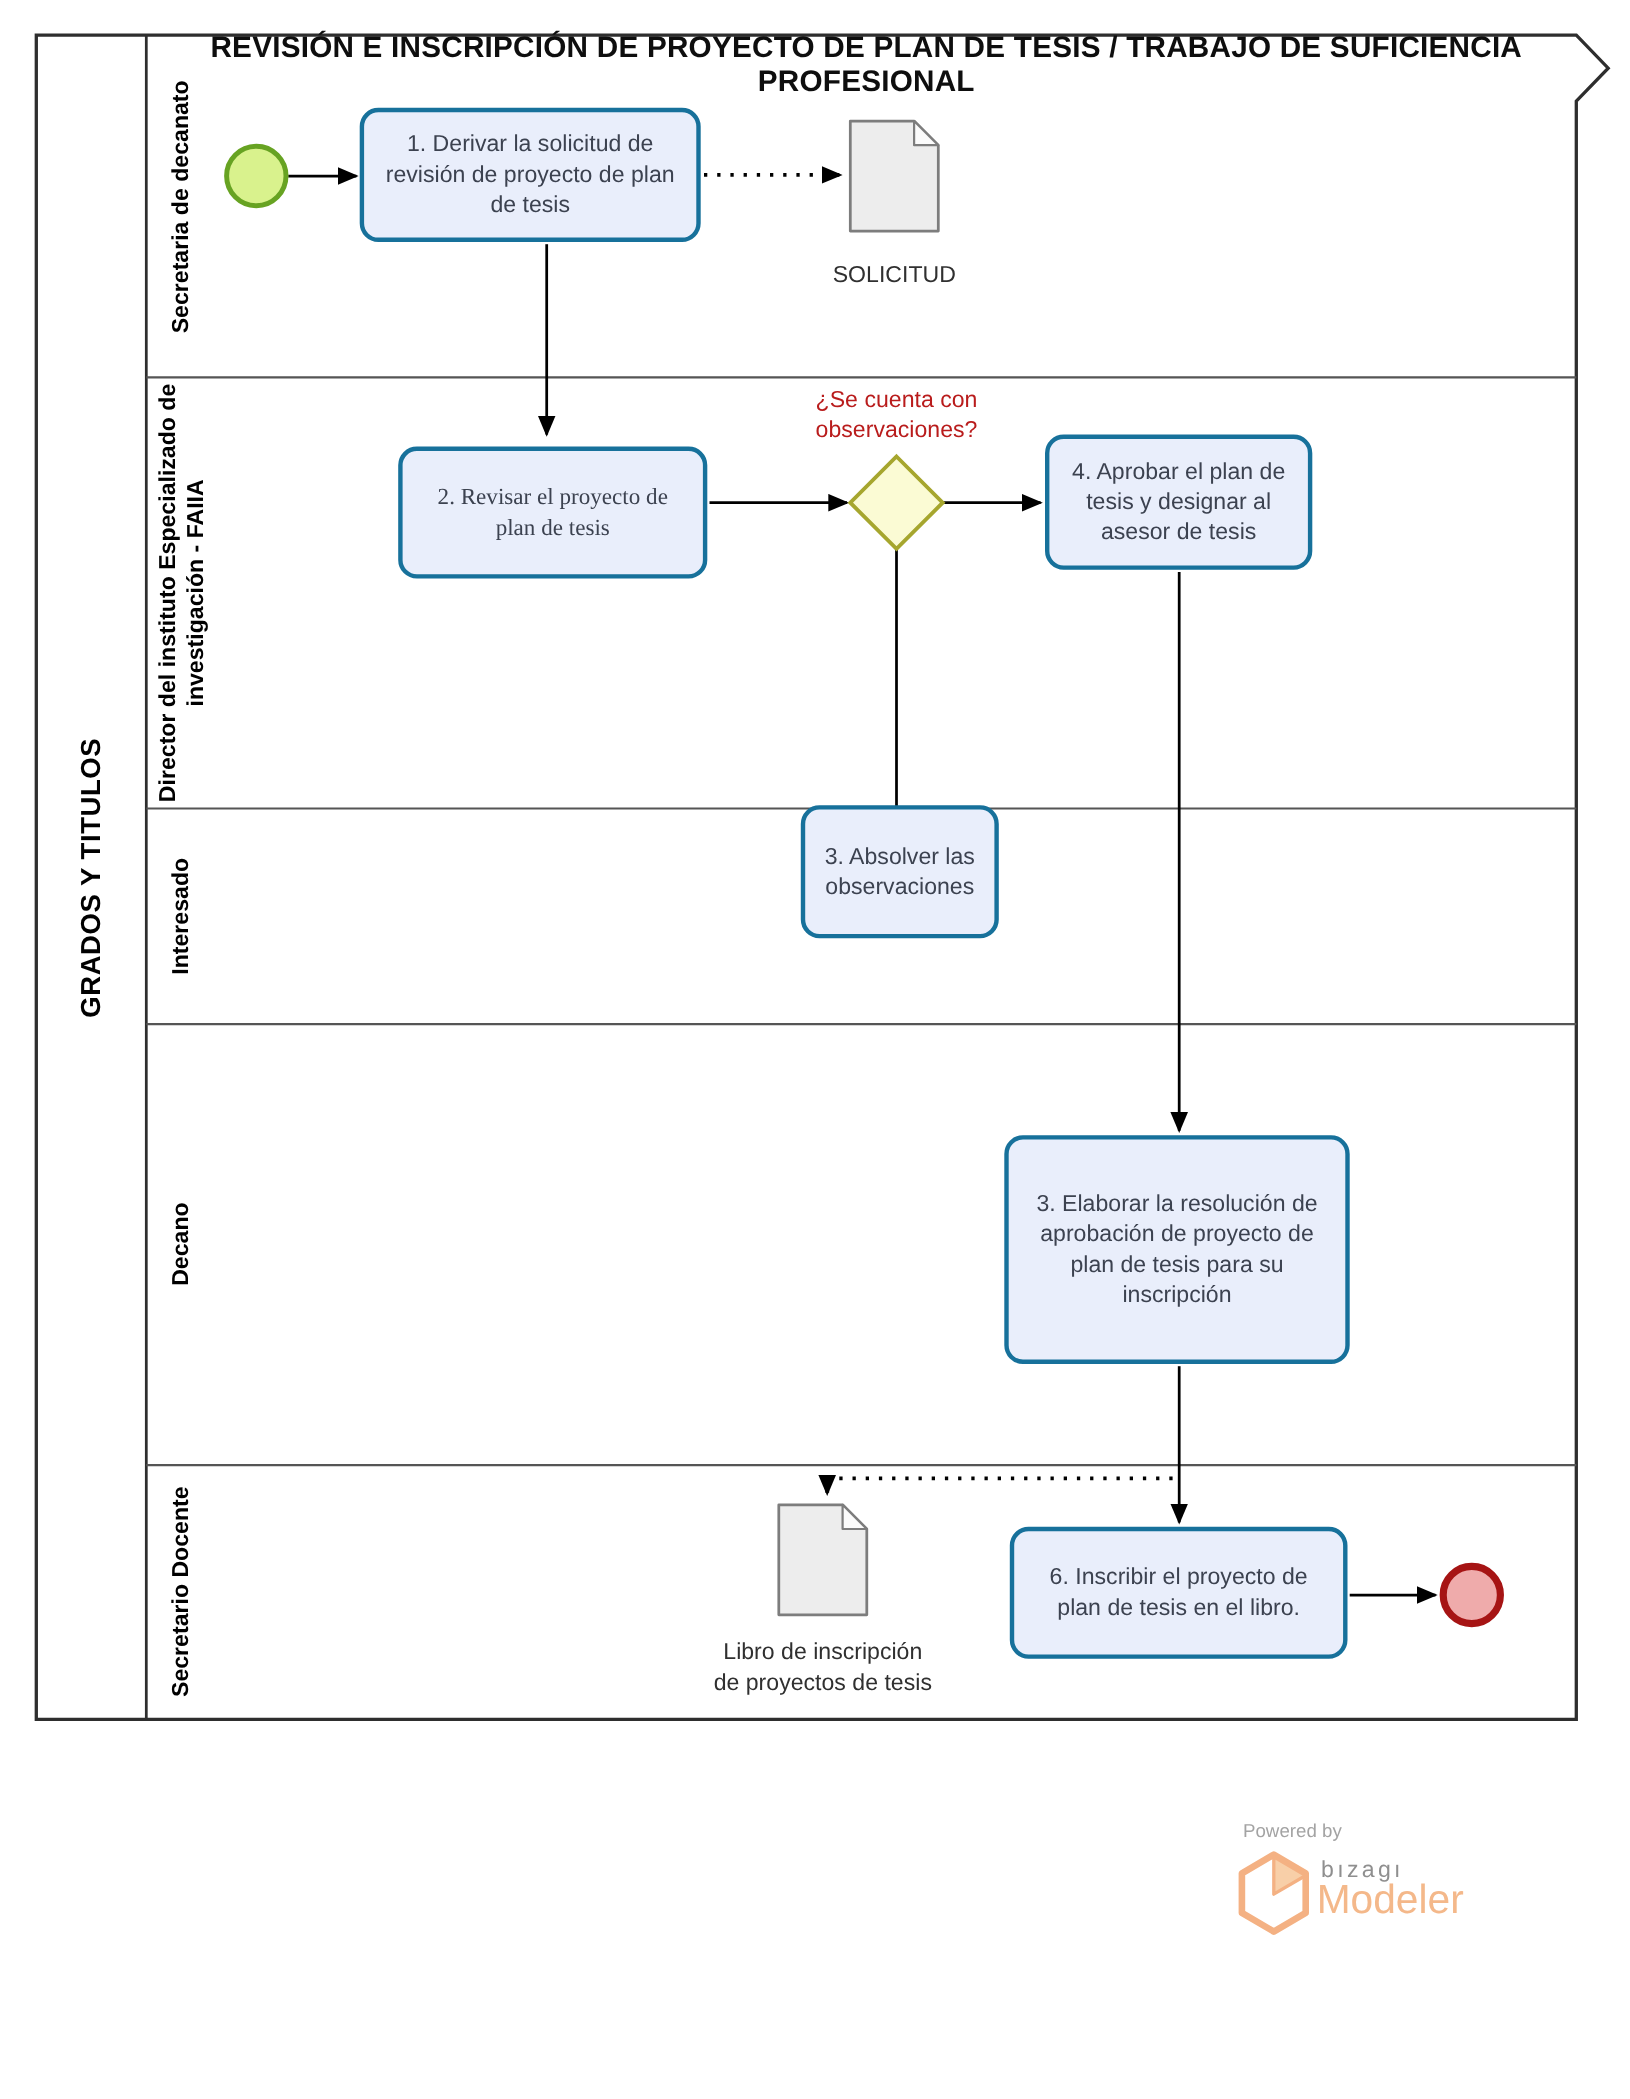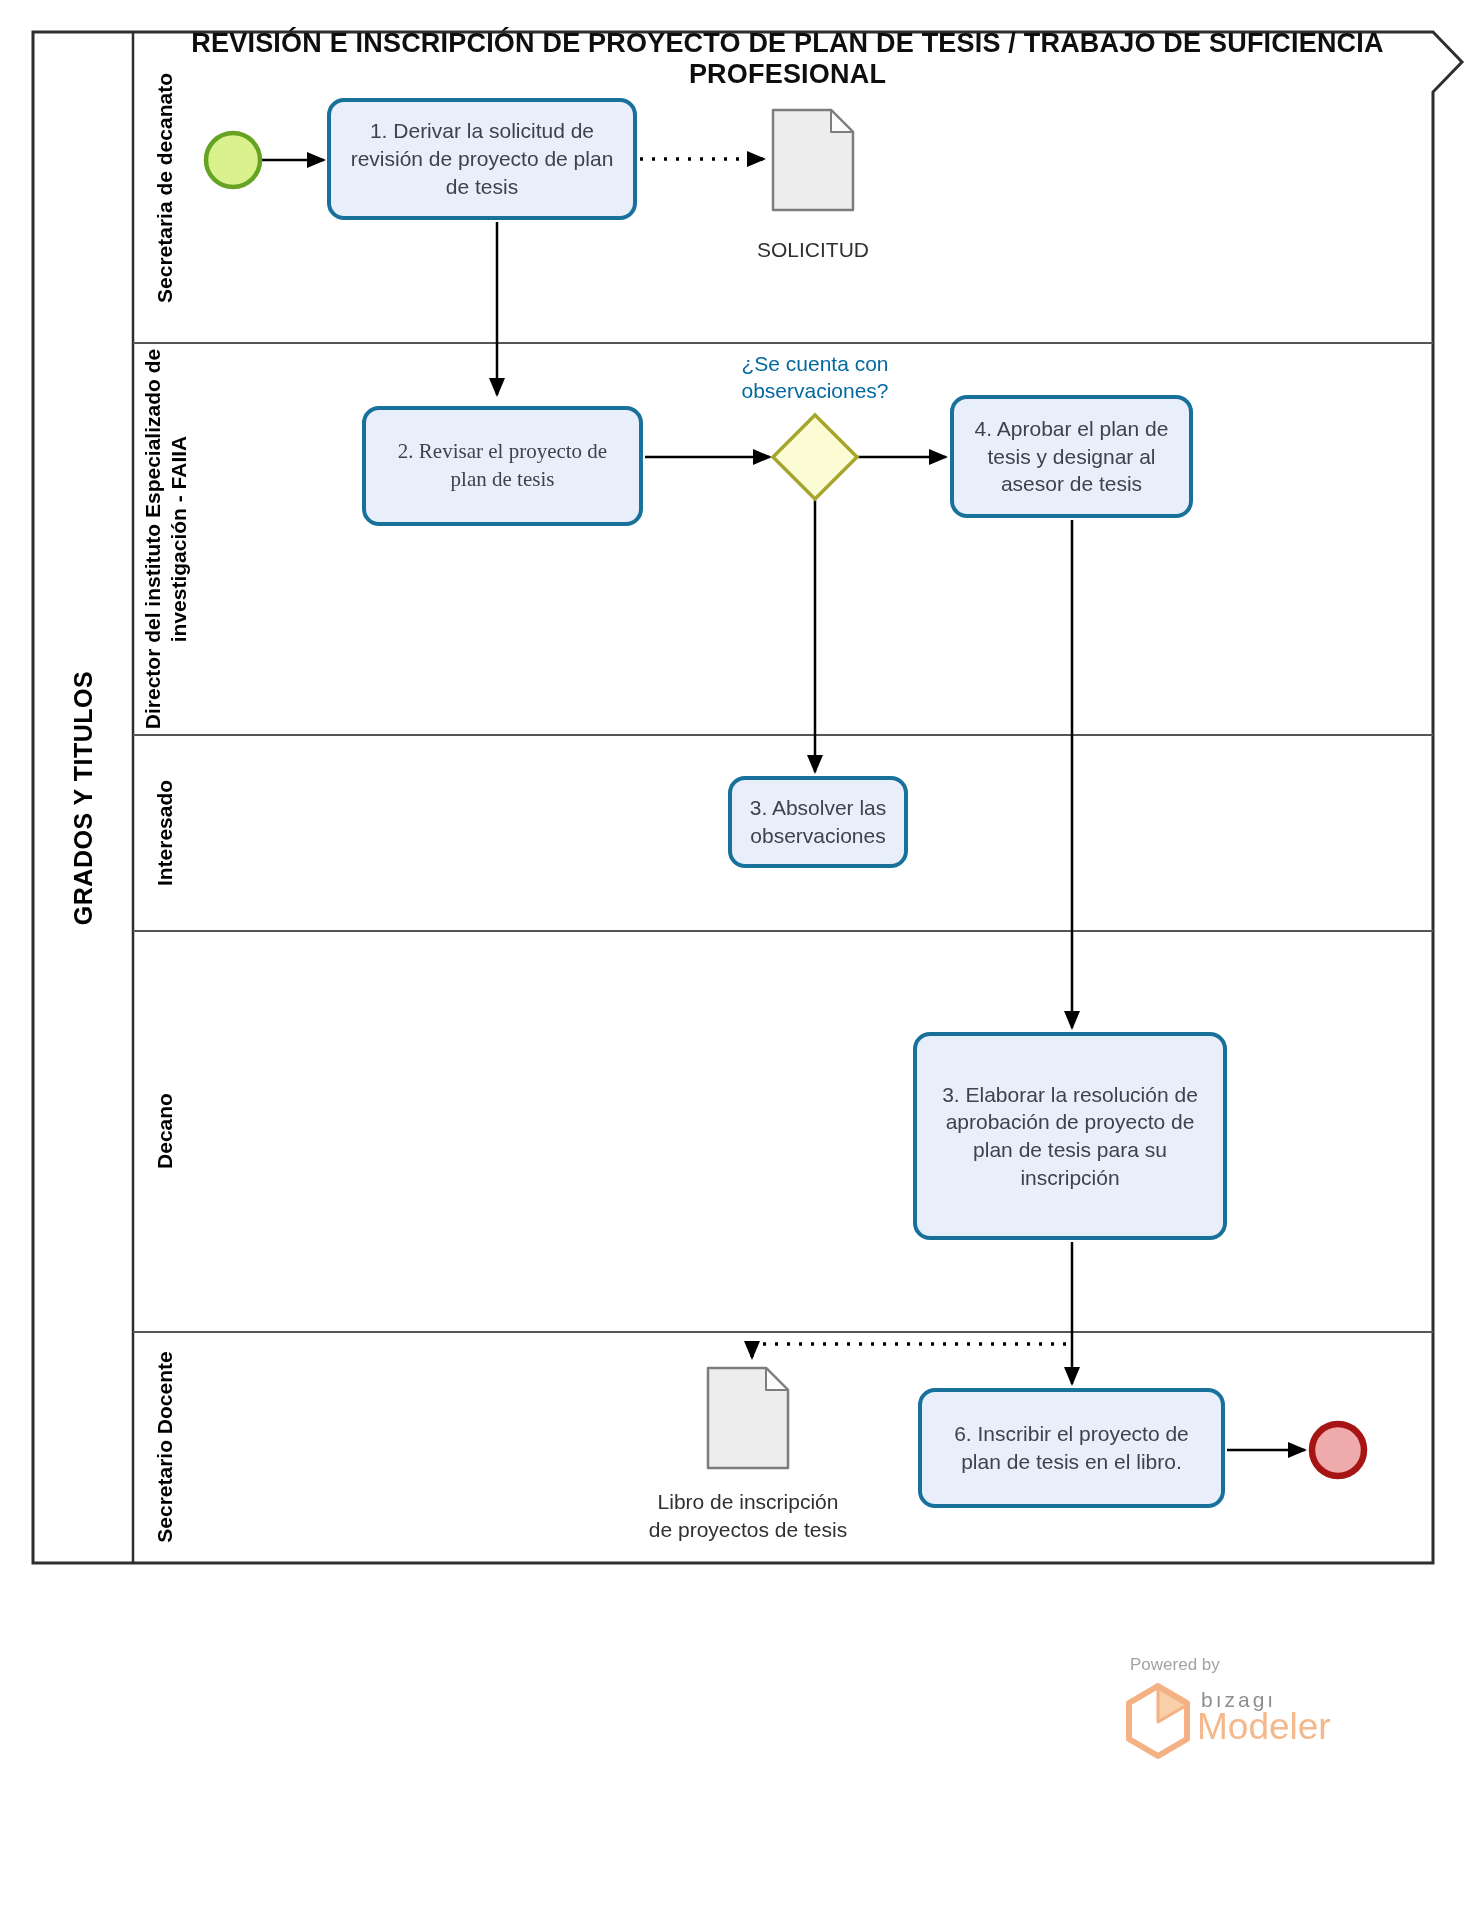--- a/index.html
+++ b/index.html
@@ -5,21 +5,21 @@
   html,body{margin:0;padding:0;background:#ffffff;}
   .canvas{position:relative;width:1482px;height:1908px;background:#ffffff;
           font-family:"Liberation Sans",sans-serif;overflow:hidden;}
   svg.layer{position:absolute;left:0;top:0;}
   .title{position:absolute;left:140px;top:28px;width:1295px;text-align:center;
          font-size:27px;font-weight:bold;color:#0e0e0e;letter-spacing:.2px;}
   .task{position:absolute;box-sizing:border-box;background:#e9eefb;
         border:4px solid #17719b;border-radius:17px;display:flex;
         align-items:center;justify-content:center;text-align:center;
         color:#3c4250;font-size:21px;line-height:1.32;padding:21px 14px;}
-  .node-label{position:absolute;text-align:center;color:#0369a1;font-size:21px;
+  .node-label{position:absolute;text-align:center;color:#b91c1c;font-size:21px;
               line-height:1.3;white-space:pre-line;}
   .doc-label{position:absolute;text-align:center;color:#303030;font-size:21px;
              line-height:1.33;white-space:pre-line;}
   .lane-label{position:absolute;transform:translate(-50%,-50%) rotate(-90deg);
               font-weight:bold;color:#000;font-size:21px;text-align:center;
               white-space:pre-line;line-height:1.25;}
   .pool-label{position:absolute;transform:translate(-50%,-50%) rotate(-90deg);
               font-weight:bold;color:#000;font-size:25px;white-space:nowrap;
               letter-spacing:.5px;}
   .powered-by{position:absolute;left:1130px;top:1655px;font-size:17px;color:#a3a3a3;}
@@ -83,21 +83,21 @@
   <div class="pool-label" style="left:83px;top:798px;">GRADOS Y TITULOS</div>
   <div class="lane-label" style="left:165px;top:188px;width:311px;">Secretaria de decanato</div>
   <div class="lane-label" style="left:166px;top:539px;width:392px;">Director del instituto Especializado de
 investigación - FAIIA</div>
   <div class="lane-label" style="left:165px;top:833px;width:196px;">Interesado</div>
   <div class="lane-label" style="left:165px;top:1131px;width:401px;">Decano</div>
   <div class="lane-label" style="left:165px;top:1447px;width:231px;">Secretario Docente</div>
 
   <div class="task" style="left:327px;top:98px;width:310px;height:122px;">1. Derivar la solicitud de revisión de proyecto de plan de tesis</div>
   <div class="task" style="left:362px;top:406px;width:281px;height:120px;font-family:Liberation Serif, serif;">2. Revisar el proyecto de plan de tesis</div>
-  <div class="task" style="left:728px;top:776px;width:180px;height:92px;">3. Absolver las observaciones</div>
+  <div class="task" style="left:728px;top:732px;width:180px;height:121px;">3. Absolver las observaciones</div>
   <div class="task" style="left:950px;top:395px;width:243px;height:123px;">4. Aprobar el plan de tesis y designar al asesor de tesis</div>
   <div class="task" style="left:913px;top:1032px;width:314px;height:208px;">3. Elaborar la resolución de aprobación de proyecto de plan de tesis para su inscripción</div>
   <div class="task" style="left:918px;top:1388px;width:307px;height:120px;">6. Inscribir el proyecto de plan de tesis en el libro.</div>
 
   <div class="node-label" style="left:705px;top:350px;width:220px;">¿Se cuenta con
 observaciones?</div>
 
   <div class="doc-label" style="left:733px;top:236px;width:160px;">SOLICITUD</div>
   <div class="doc-label" style="left:638px;top:1488px;width:220px;">Libro de inscripción
 de proyectos de tesis</div>

